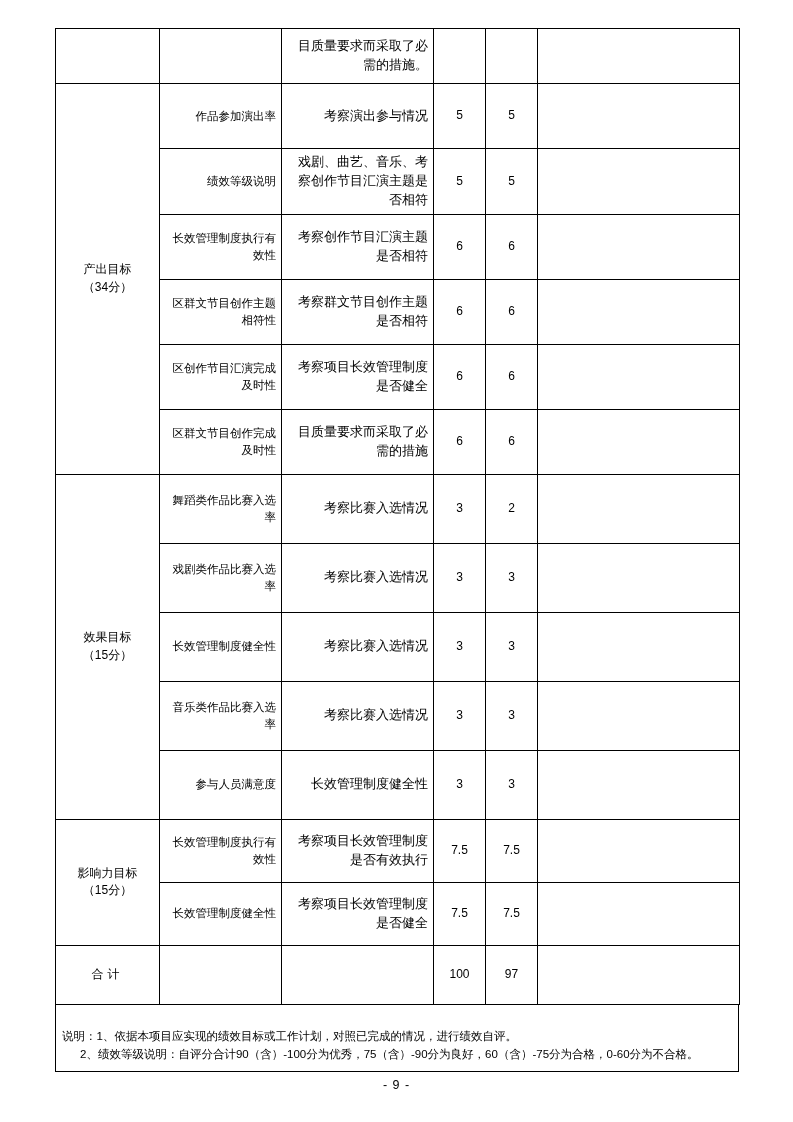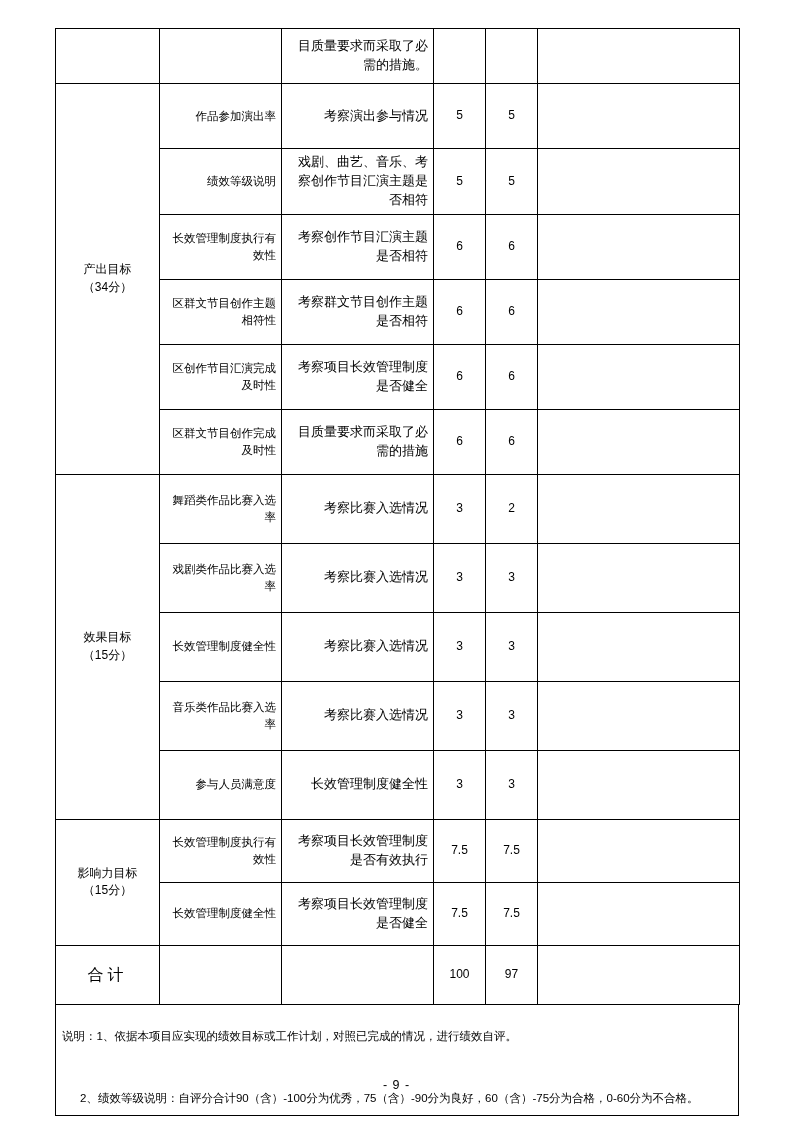--- a/index.html
+++ b/index.html
@@ -60,21 +60,21 @@
     text-align: right;
     font-size: 13px;
   }
   .num {
     text-align: center;
     font-size: 12px;
   }
   .blank { }
   .total-label {
     text-align: center;
-    font-size: 16px;
+    font-size: 12px;
     letter-spacing: 4px;
   }
   tr.r-top td { height: 46px; }
   tr.r-out td { height: 56px; }
   tr.r-eff td { height: 60px; }
   tr.r-imp td { height: 54px; }
   tr.r-total td { height: 50px; }
 
   .notes {
     border: 1px solid #000000;
@@ -82,21 +82,21 @@
     width: 684px;
     box-sizing: border-box;
     padding: 6px 6px 8px 6px;
     font-size: 11.5px;
     line-height: 1.6;
   }
   .notes div {
     white-space: nowrap;
   }
   .notes .n1 { text-indent: 0; margin-top: 16px; }
-  .notes .n2 { padding-left: 18px; margin-top: 44px; }
+  .notes .n2 { padding-left: 18px; }
   .notes .n3 { padding-left: 18px; }
 
   .pagenum {
     position: absolute;
     left: 0;
     right: 0;
     top: 1078px;
     text-align: center;
     font-size: 12.5px;
     letter-spacing: 1px;

